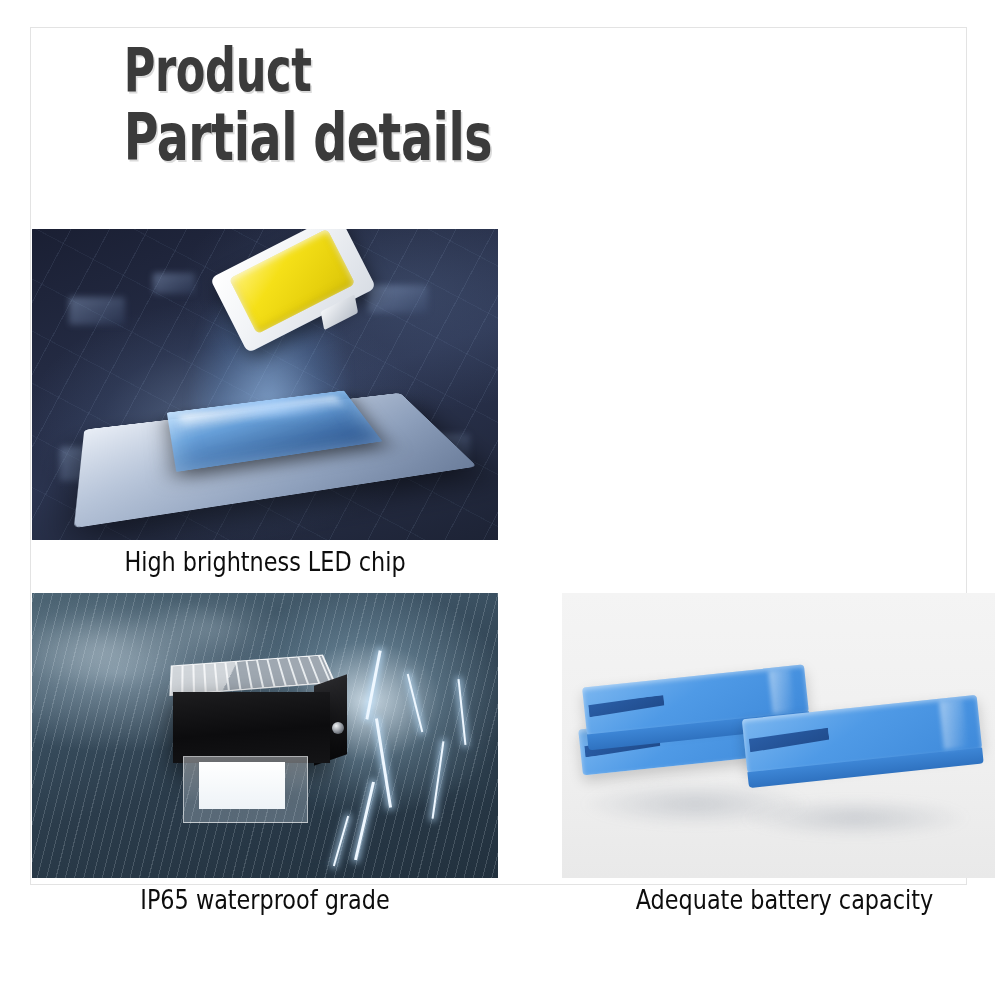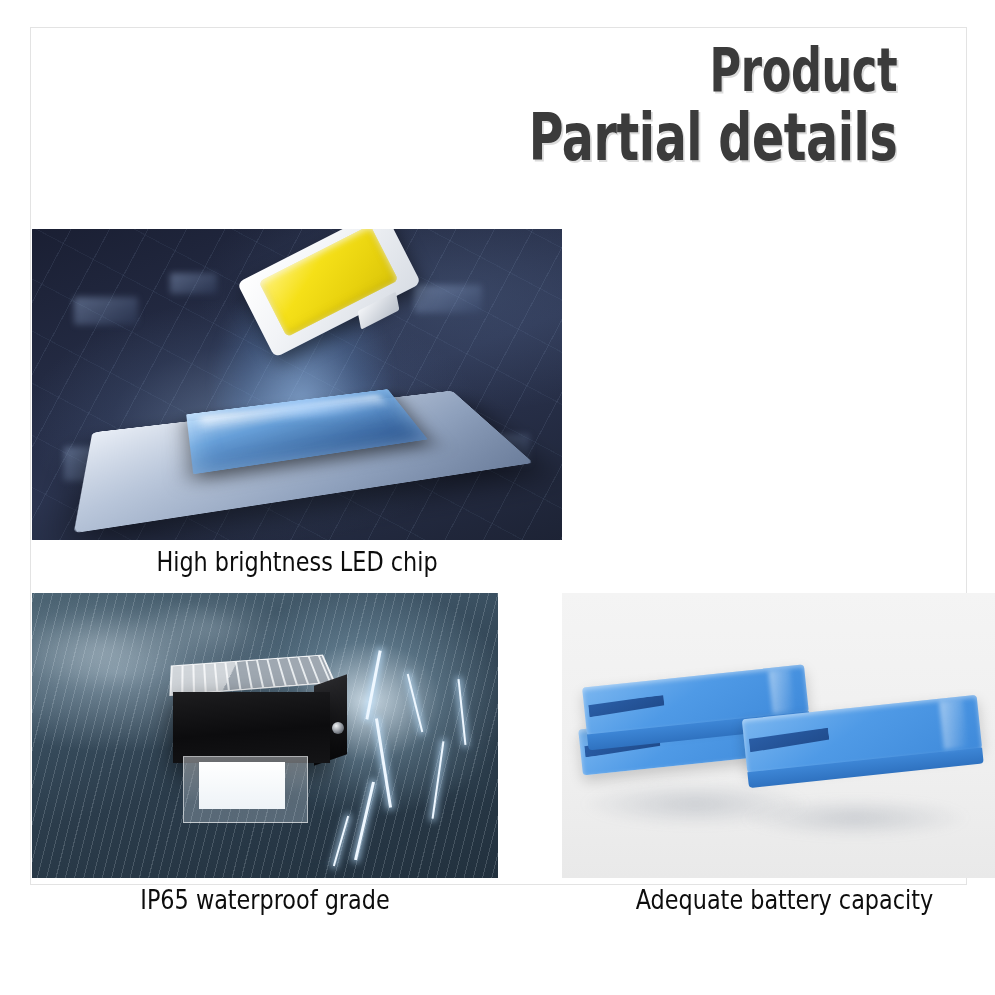--- a/index.html
+++ b/index.html
@@ -14,42 +14,41 @@
   
   .frame{
     position:absolute;left:30px;top:27px;width:937px;height:858px;
     border:1px solid #e3e3e3;box-sizing:border-box;background:transparent;
     pointer-events:none;
   }
 
   
   .heading{
     position:absolute;left:30px;top:40px;width:937px;
-    text-align:right;
-    padding-left:24px;
+    text-align:left;
   }
   .heading .line{
     color:#3b3b3b;
     font-family:"DejaVu Sans Condensed","Liberation Sans Narrow","Liberation Sans",sans-serif;
     font-weight:bold;
     letter-spacing:-0.5px;
     text-shadow:2px 2px 0 rgba(190,190,190,.55);
     line-height:1.03;
     white-space:nowrap;
     transform:scaleX(.80);
   }
   .heading .l1{font-size:60px;}
   .heading .l2{font-size:66px;margin-top:2px;}
 
   
   .grid{
     position:absolute;left:32px;top:229px;width:931px;height:650px;
   }
   .cell{position:absolute;}
-  .cell.tl{left:0;   top:0;   width:530px;height:311px;}
+  .cell.tl{left:0;   top:0;   width:466px;height:311px;}
   .cell.tr{left:486px;top:0;  width:445px;height:311px;}
   .cell.bl{left:0;   top:364px;width:466px;height:285px;}
   .cell.br{left:486px;top:364px;width:445px;height:285px;margin-left:44px;}
 
   .photo{
     position:absolute;left:0;top:0;right:0;bottom:0;
     overflow:hidden;background:#111;
   }
   .caption{
     position:absolute;left:-40px;right:-40px;

